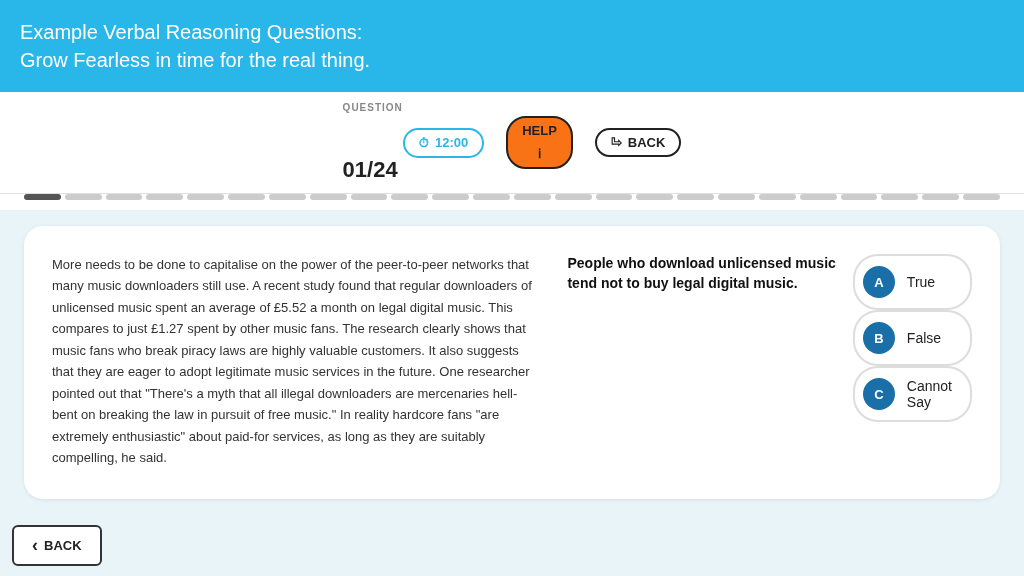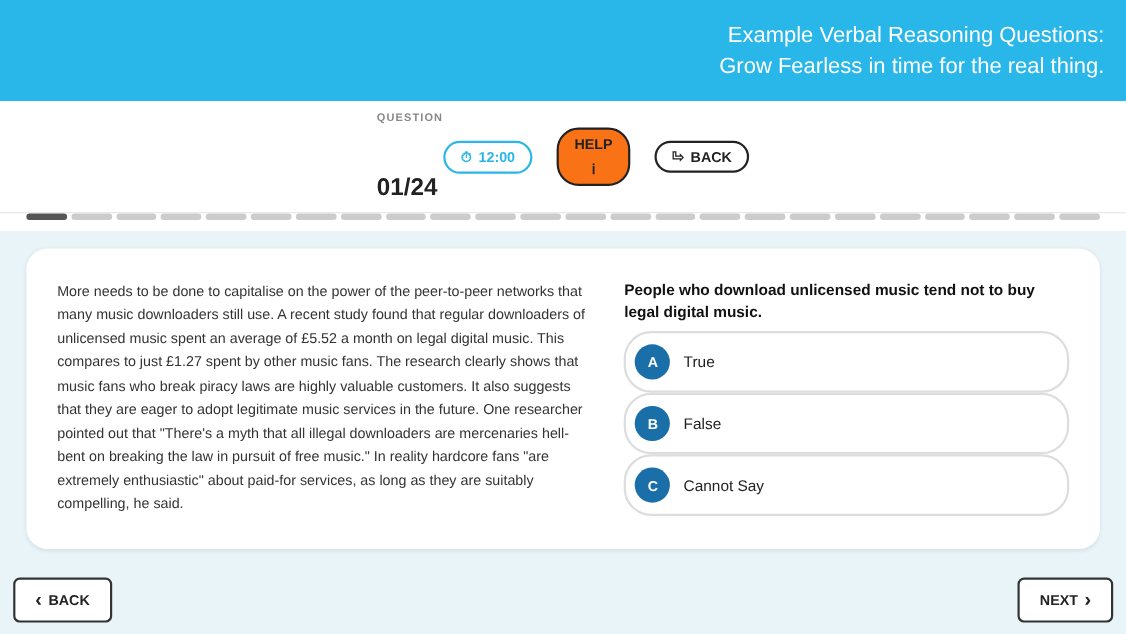--- a/index.html
+++ b/index.html
@@ -10,21 +10,21 @@
       height: 576px;
       overflow: hidden;
       display: flex;
       flex-direction: column;
     }
 
     
     .header {
       background: #29b6e8;
       padding: 18px 20px;
-      text-align: right;
+      text-align: left;
       color: white;
     }
     .header h1 {
       font-size: 20px;
       font-weight: 500;
       line-height: 1.4;
     }
 
     
     .toolbar {
@@ -136,21 +136,21 @@
     .passage {
       flex: 1.2;
       font-size: 13px;
       line-height: 1.65;
       color: #333;
     }
 
     .question-side {
       flex: 1;
       display: flex;
-      flex-direction: column;
+      flex-direction: row;
       gap: 0;
     }
 
     .question-text {
       font-size: 14px;
       font-weight: 700;
       color: #111;
       margin-bottom: 8px;
       line-height: 1.4;
     }
@@ -294,17 +294,13 @@
         </div>
     </div>
   </div>
 </div>
 
 <div class="footer">
   <button class="nav-btn">
     <span class="icon-chevron-left"></span>
     <span>BACK</span>
   </button>
-  <button class="nav-btn">
-    <span>NEXT</span>
-    <span class="icon-chevron-right"></span>
-  </button>
 </div>
 
 </body></html>

